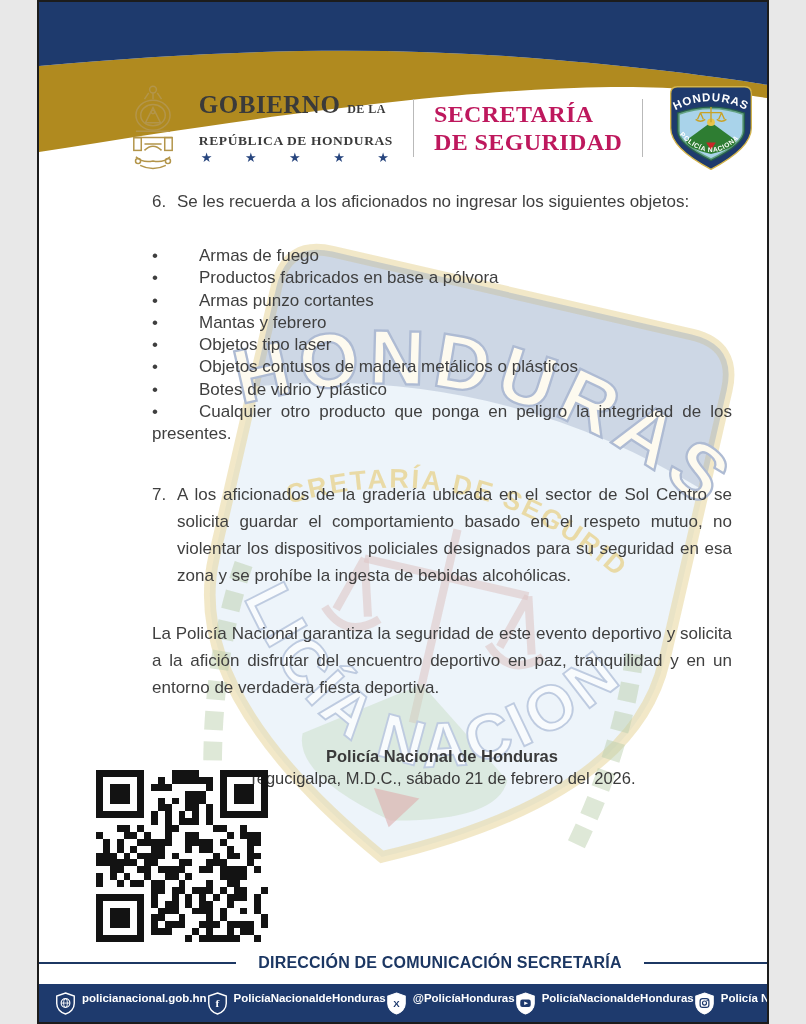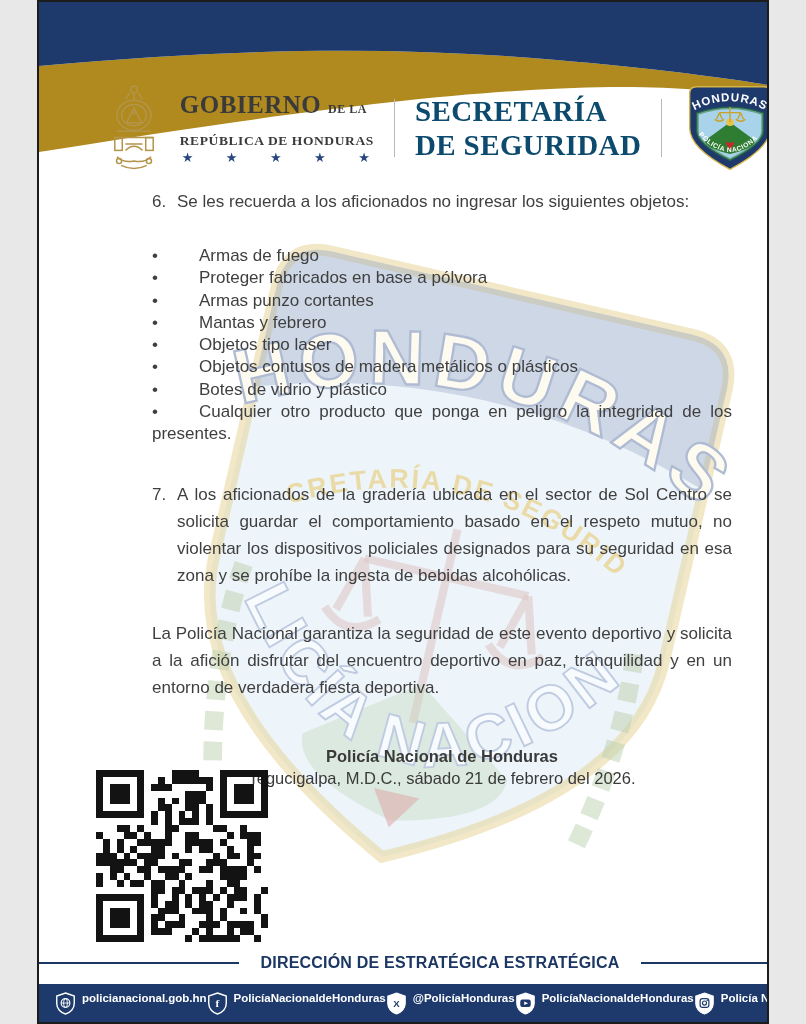--- a/index.html
+++ b/index.html
@@ -14,21 +14,21 @@
   .header-curves{position:absolute;top:0;left:0;width:802px;height:160px;display:block;}
   
   .logo-row{position:absolute;top:78px;left:0;width:802px;height:96px;display:flex;align-items:center;justify-content:center;gap:14px;}
   .gov-emblem{width:64px;height:92px;flex:none;}
   .gov-text{display:flex;flex-direction:column;line-height:1.04;font-family:"Liberation Serif","DejaVu Serif",serif;color:#3a3a3a;}
   .gov-line1{font-weight:bold;font-size:25px;letter-spacing:.5px;white-space:nowrap;}
   .gov-line1 .small{font-size:12px;letter-spacing:.5px;}
   .gov-line2{font-weight:bold;font-size:13.5px;letter-spacing:.6px;margin-top:16px;white-space:nowrap;}
   .gov-stars{color:#27457e;font-size:13px;display:flex;justify-content:space-between;padding:3px 4px 0 2px;}
   .vdiv{width:1px;height:58px;background:#b9b9b9;flex:none;margin:0 6px;}
-  .ministry{font-family:"Liberation Serif","DejaVu Serif",serif;font-weight:bold;font-size:29px;line-height:1.18;color:#0c4a6e;letter-spacing:.4px;white-space:nowrap;}
+  .ministry{font-family:"Liberation Serif","DejaVu Serif",serif;font-weight:bold;font-size:24px;line-height:1.18;color:#be185d;letter-spacing:.4px;white-space:nowrap;}
   .police-badge{width:96px;height:92px;flex:none;}
   
   .watermark{position:absolute;top:258px;left:148px;width:520px;height:630px;transform:rotate(13deg);opacity:.55;pointer-events:none;}
   
   .content{position:absolute;top:188px;left:113px;width:580px;font-size:17px;line-height:23px;z-index:3;}
   .numbered{display:flex;}
   .numbered .num{width:25px;flex:none;}
   .numbered .ntext{flex:1;}
   .just{text-align:justify;}
   .item6{margin-bottom:32px;}
@@ -167,21 +167,21 @@
       <span class="ntext">Se les recuerda a los aficionados no ingresar los siguientes objetos:</span>
     </div>
 
     <div class="bullets">
       <div class="bullet-row">
         <span class="bdot">•</span>
         <span class="btxt">Armas de fuego</span>
       </div>
       <div class="bullet-row">
         <span class="bdot">•</span>
-        <span class="btxt">Proteger fabricados en base a pólvora</span>
+        <span class="btxt">Productos fabricados en base a pólvora</span>
       </div>
       <div class="bullet-row">
         <span class="bdot">•</span>
         <span class="btxt">Armas punzo cortantes</span>
       </div>
       <div class="bullet-row">
         <span class="bdot">•</span>
         <span class="btxt">Mantas y febrero</span>
       </div>
       <div class="bullet-row">
@@ -528,21 +528,21 @@
       <rect x="16" y="24" width="1" height="1" fill="#131313"></rect>
       <rect x="17" y="24" width="1" height="1" fill="#131313"></rect>
       <rect x="18" y="24" width="1" height="1" fill="#131313"></rect>
       <rect x="19" y="24" width="1" height="1" fill="#131313"></rect>
       <rect x="20" y="24" width="1" height="1" fill="#131313"></rect>
       <rect x="23" y="24" width="1" height="1" fill="#131313"></rect>
     </svg>
 
   <div class="dir-row">
     <div class="dir-rule"></div>
-    <div class="dir-text">DIRECCIÓN DE ESTRATÉGICA ESTRATÉGICA</div>
+    <div class="dir-text">DIRECCIÓN DE COMUNICACIÓN SECRETARÍA</div>
     <div class="dir-rule"></div>
   </div>
 
   <div class="social-bar">
     <div class="social-item">
       <svg viewBox="0 0 24 26" aria-hidden="true">
         <path d="M12,1 L22,4.5 V13 C22,19 17.5,23.5 12,25 C6.5,23.5 2,19 2,13 V4.5 Z" fill="none" stroke="#fff" stroke-width="1.6"></path>
         <circle cx="12" cy="12.5" r="5" fill="none" stroke="#fff" stroke-width="1.3"></circle>
         <ellipse cx="12" cy="12.5" rx="2.2" ry="5" fill="none" stroke="#fff" stroke-width="1"></ellipse>
         <path d="M7,12.5 H17" stroke="#fff" stroke-width="1"></path>

